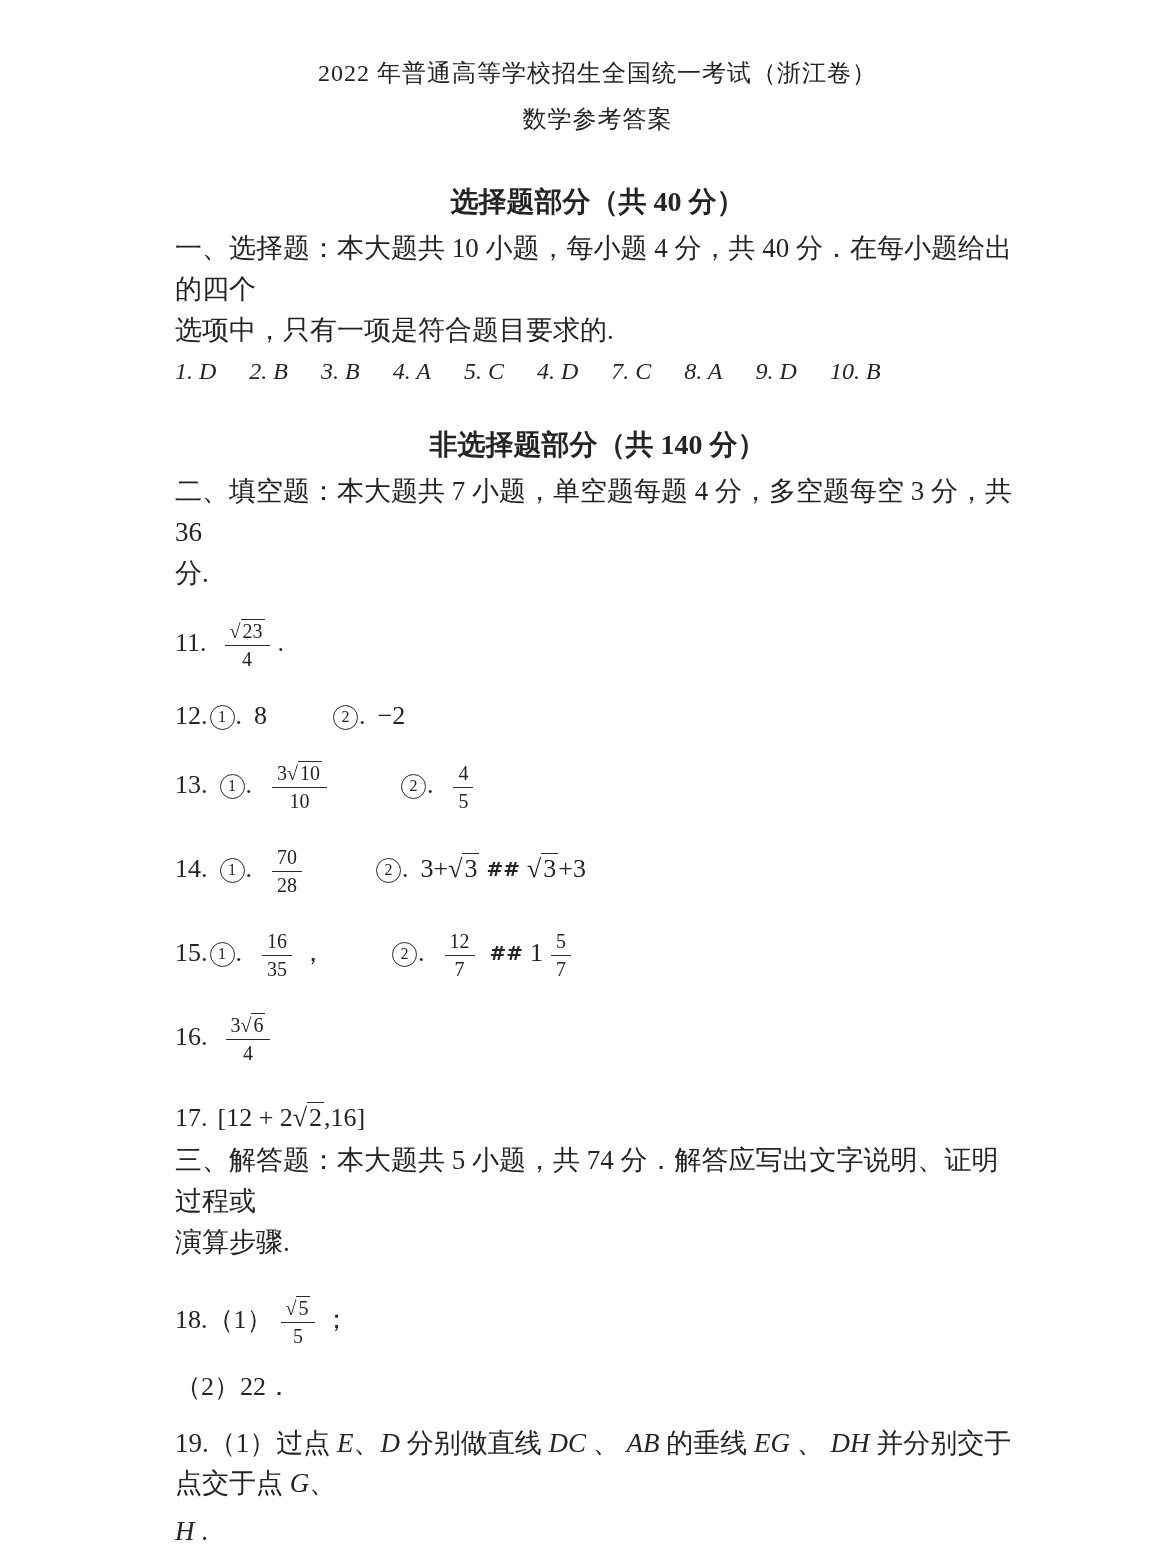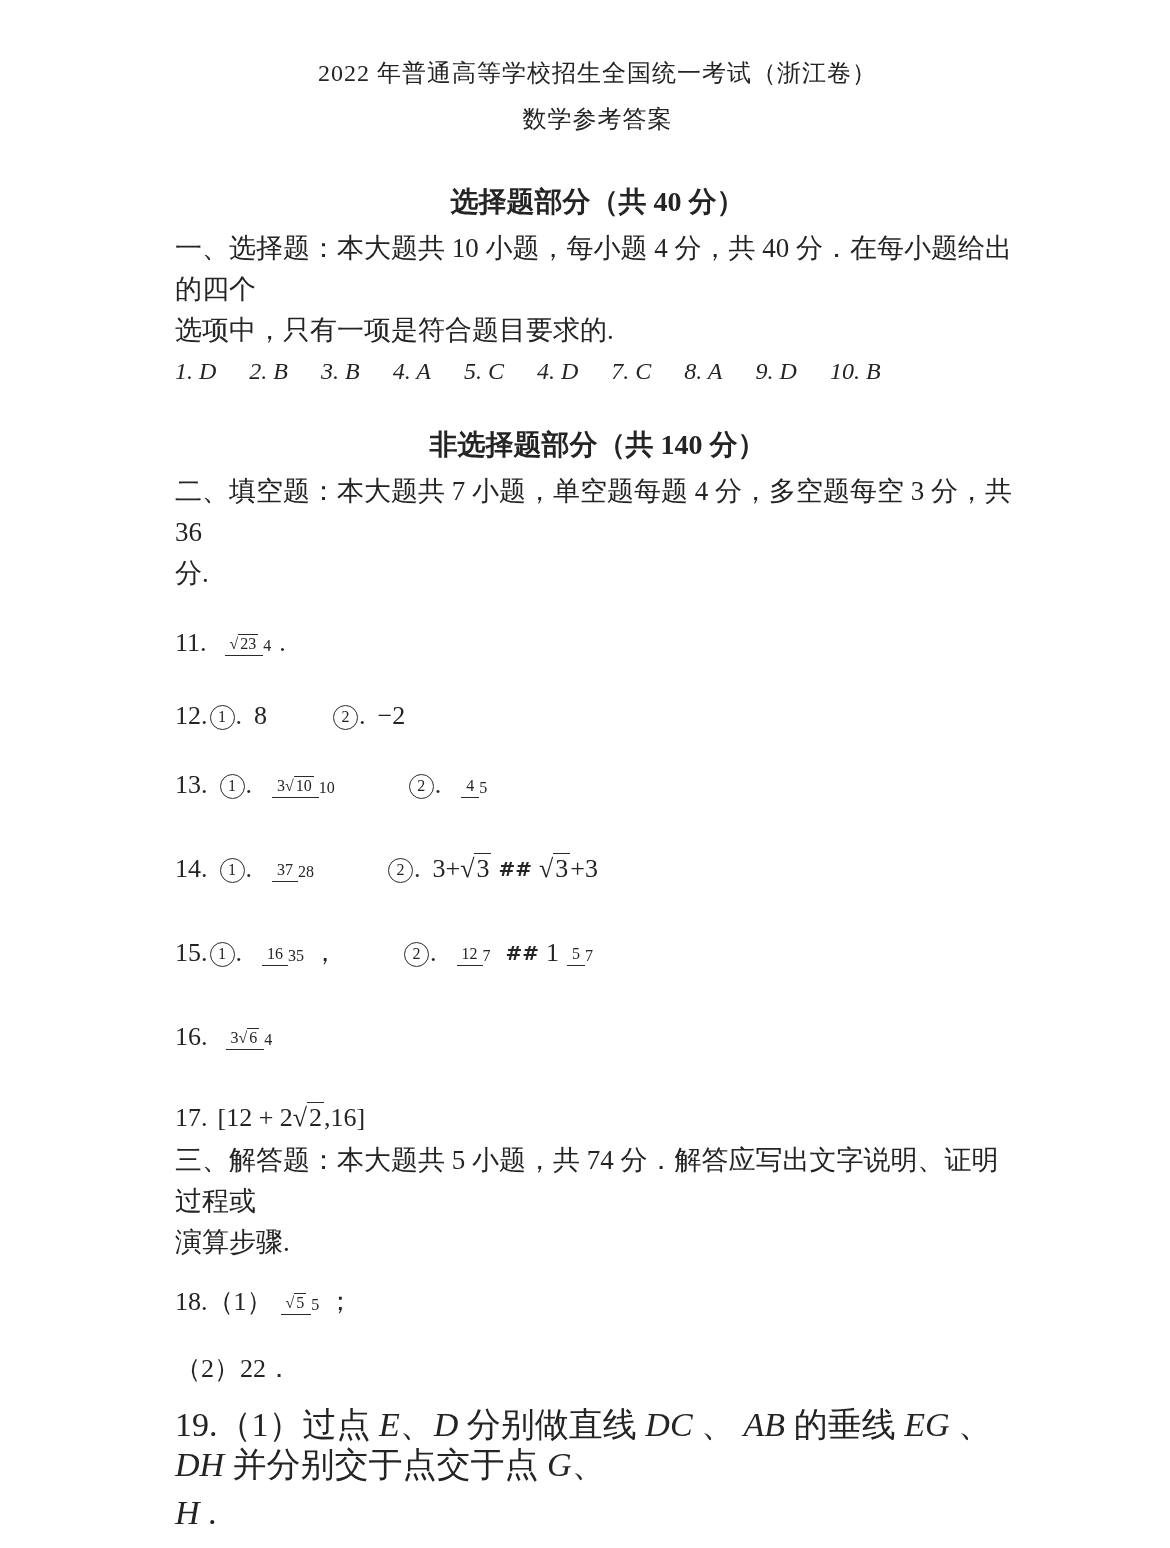--- a/index.html
+++ b/index.html
@@ -29,40 +29,40 @@
   .lbl { margin-right:10px; }
 
   .circ {
     display:inline-flex; align-items:center; justify-content:center;
     width:23px; height:23px; border:1.6px solid #2a2a2a; border-radius:50%;
     font-size:16px; line-height:1; vertical-align:2px; margin:0 1px 0 2px;
   }
   .dot { margin-right:12px; }
 
   .frac {
-    display:inline-flex; flex-direction:row; align-items:center;
-    vertical-align:middle; margin:0 8px; font-size:16px; line-height:1.15;text-align:right;
+    display:inline-flex; flex-direction:column; align-items:center;
+    vertical-align:middle; margin:0 8px; font-size:20px; line-height:1.15;text-align:right;
   }
   .frac .num { border-bottom:1.7px solid #2a2a2a; padding:1px 5px 2px; }
   .frac .den { padding-top:2px; }
 
   .sqrt { white-space:nowrap; }
   .sqrt .rad { border-top:1.7px solid #2a2a2a; padding:0 2px; }
 
   .gap { display:inline-block; width:64px; }
   .hash { font-family:"DejaVu Sans",sans-serif; font-weight:700; font-size:20px; margin:0 7px; vertical-align:1px; }
 
   .mi { font-family:"Liberation Serif",serif; font-style:italic; }
   .cn { font-style:normal; }
 
-  .q19line { font-size:34px; line-height:44px; margin-top:6px; }
+  .q19line { font-size:27px; line-height:44px; margin-top:6px; }
   .q19line.first { margin-top:16px; line-height:40px; }
 
   .solve-head { margin-top:46px; }
-  .q18line { margin-top:4px;font-family:Liberation Serif, serif; }
+  .q18line { margin-top:22px;font-family:Liberation Serif, serif; }
   .q18b { margin-top:12px; }
   .q17line { margin-top:24px; line-height:44px; }
   .q12line { margin-top:18px; }
 </style>
 </head>
 <body>
 
 <div class="page">
 
   <h1 class="title">2022 年普通高等学校招生全国统一考试（浙江卷）</h1>
@@ -105,21 +105,21 @@
         <span class="num"><span>3</span><span class="sqrt"><span>√</span><span class="rad">10</span></span></span>
         <span class="den">10</span>
       </span><span class="gap"></span><span class="circ">2</span><span class="dot">.</span><span class="frac">
         <span class="num">4</span>
         <span class="den">5</span>
       </span>
   </div>
 
   <div class="qline tall">
     <span class="lbl">14.</span><span class="circ">1</span><span class="dot">.</span><span class="frac">
-        <span class="num">37</span>
+        <span class="num">70</span>
         <span class="den">28</span>
       </span><span class="gap"></span><span class="circ">2</span><span class="dot">.</span><span>3+</span><span class="sqrt"><span>√</span><span class="rad">3</span></span><span class="hash">##</span><span class="sqrt"><span>√</span><span class="rad">3</span></span><span>+3</span>
   </div>
 
   <div class="qline tall">
     <span>15.</span><span class="circ">1</span><span class="dot">.</span><span class="frac">
         <span class="num">16</span>
         <span class="den">35</span>
       </span><span>，</span><span class="gap"></span><span class="circ">2</span><span class="dot">.</span><span class="frac">
         <span class="num">12</span>

